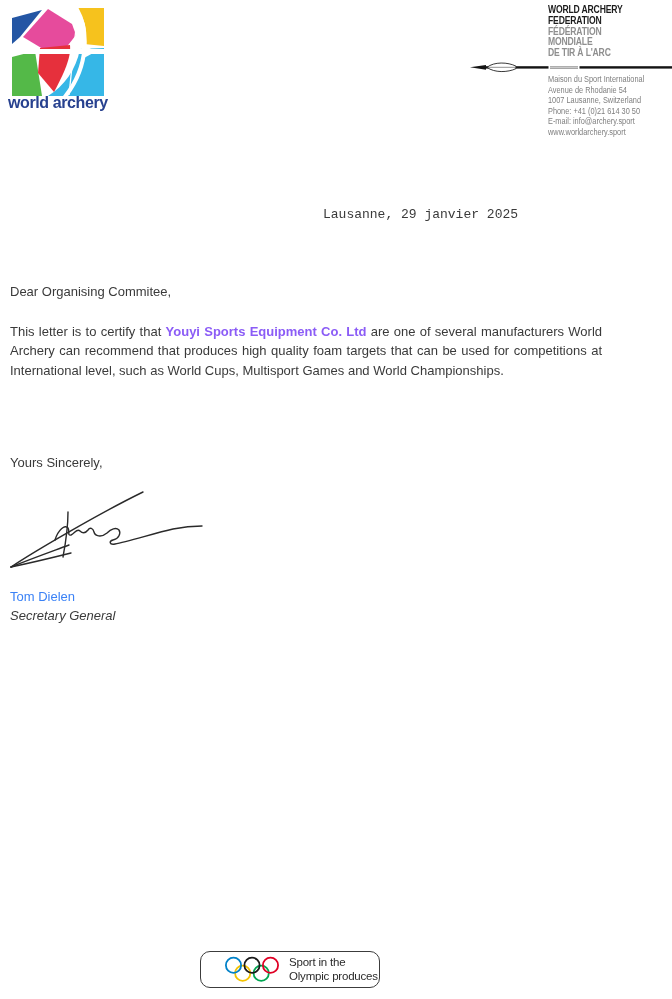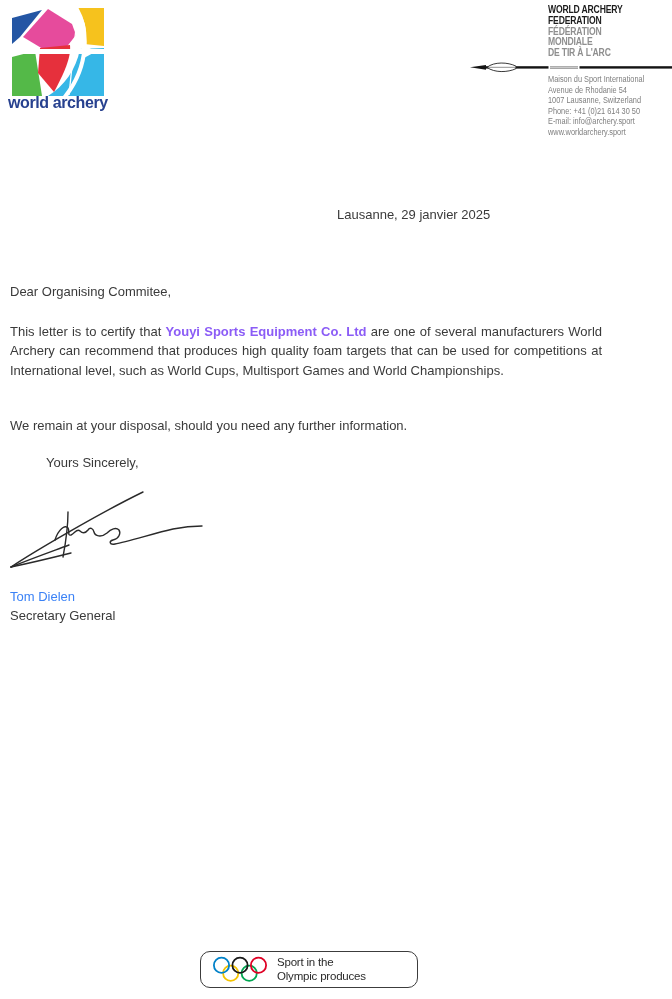--- a/index.html
+++ b/index.html
@@ -42,23 +42,24 @@
     font-size: 8.4px;
     line-height: 10.5px;
     color: #7e7e7e;
     transform: scaleX(0.88);
     transform-origin: top left;
     white-space: nowrap;
   }
 
   
   .dateline {
-    left: 337px; top: 207px;
+    left: 323px; top: 207px;
     font-size: 13px;
     color: #3a3a3a;
+    font-family: Liberation Mono, monospace;
   }
   .salutation {
     left: 10px; top: 284px;
     font-size: 13px;
     color: #3a3a3a;
   }
   .para-main {
     left: 10px; top: 322px;
     width: 592px;
     font-size: 13px;
@@ -70,35 +71,34 @@
   .para2 {
     left: 10px; top: 418px;
     width: 592px;
     font-size: 13px;
     color: #3a3a3a;
   }
   .valediction {
     left: 10px; top: 455px;
     font-size: 13px;
     color: #3a3a3a;
-    margin-left: 36px;
   }
   .signer-name  { left: 10px; top: 589px; font-size: 13px; color: #3b82f6; }
-  .signer-title { left: 10px; top: 608px; font-size: 13px; color: #3a3a3a; }
+  .signer-title { left: 10px; top: 608px; font-size: 13px; color: #3a3a3a; font-style: italic; }
 
   
   .olympic-badge {
     left: 200px; top: 951px;
-    width: 218px; height: 37px;
+    width: 180px; height: 37px;
     border: 1.2px solid #3c3c3c;
     border-radius: 10px;
     display: flex;
     align-items: center;
     gap: 7px;
-    padding-left: 11px;
+    padding-left: 23px;
     background: #ffffff;
   }
   .badge-text {
     font-size: 11.5px;
     line-height: 13.5px;
     color: #2b2b2b;
     letter-spacing: -0.2px;
   }
 </style>
 </head>
@@ -146,21 +146,20 @@
     <div>E-mail: info@archery.sport</div>
     <div>www.worldarchery.sport</div>
   </div>
 
   <div class="abs dateline">Lausanne, 29 janvier 2025</div>
 
   <div class="abs salutation">Dear Organising Commitee,</div>
 
   <p class="abs para-main"><span>This letter is to certify that </span><b>Youyi Sports Equipment Co. Ltd</b><span> are one of several manufacturers World Archery can recommend that produces high quality foam targets that can be used for competitions at International level, such as World Cups, Multisport Games and World Championships.</span></p>
 
-  <div class="abs para2">We remain at your disposal, should you need any further information.</div>
 
   <div class="abs valediction">Yours Sincerely,</div>
 
   <svg class="abs" style="left:5px; top:483px;" width="205" height="90" viewBox="0 0 205 90">
     <g fill="none" stroke="#2a2a2a" stroke-width="1.4" stroke-linecap="round">
       <path d="M6,84 C30,68 95,30 138,9"></path>
       <path d="M6,84 C28,75 48,68 64,62"></path>
       <path d="M6,84 C30,79 50,74 66,70"></path>
       <path d="M63,29 C63,42 61,58 58,74"></path>
       <path d="M50,57 C53,47 60,41 63,45 C65,48 62,53 66,52 C70,50 72,45 75,48 C77,50 80,51 83,47 C85,44 88,45 89,49 C90,53 96,55 102,50 C106,46 111,44 114,47 C116,50 114,56 108,57 C104,58 104,62 110,61 C122,59 150,50 168,46 C178,44 188,43 197,43"></path>

